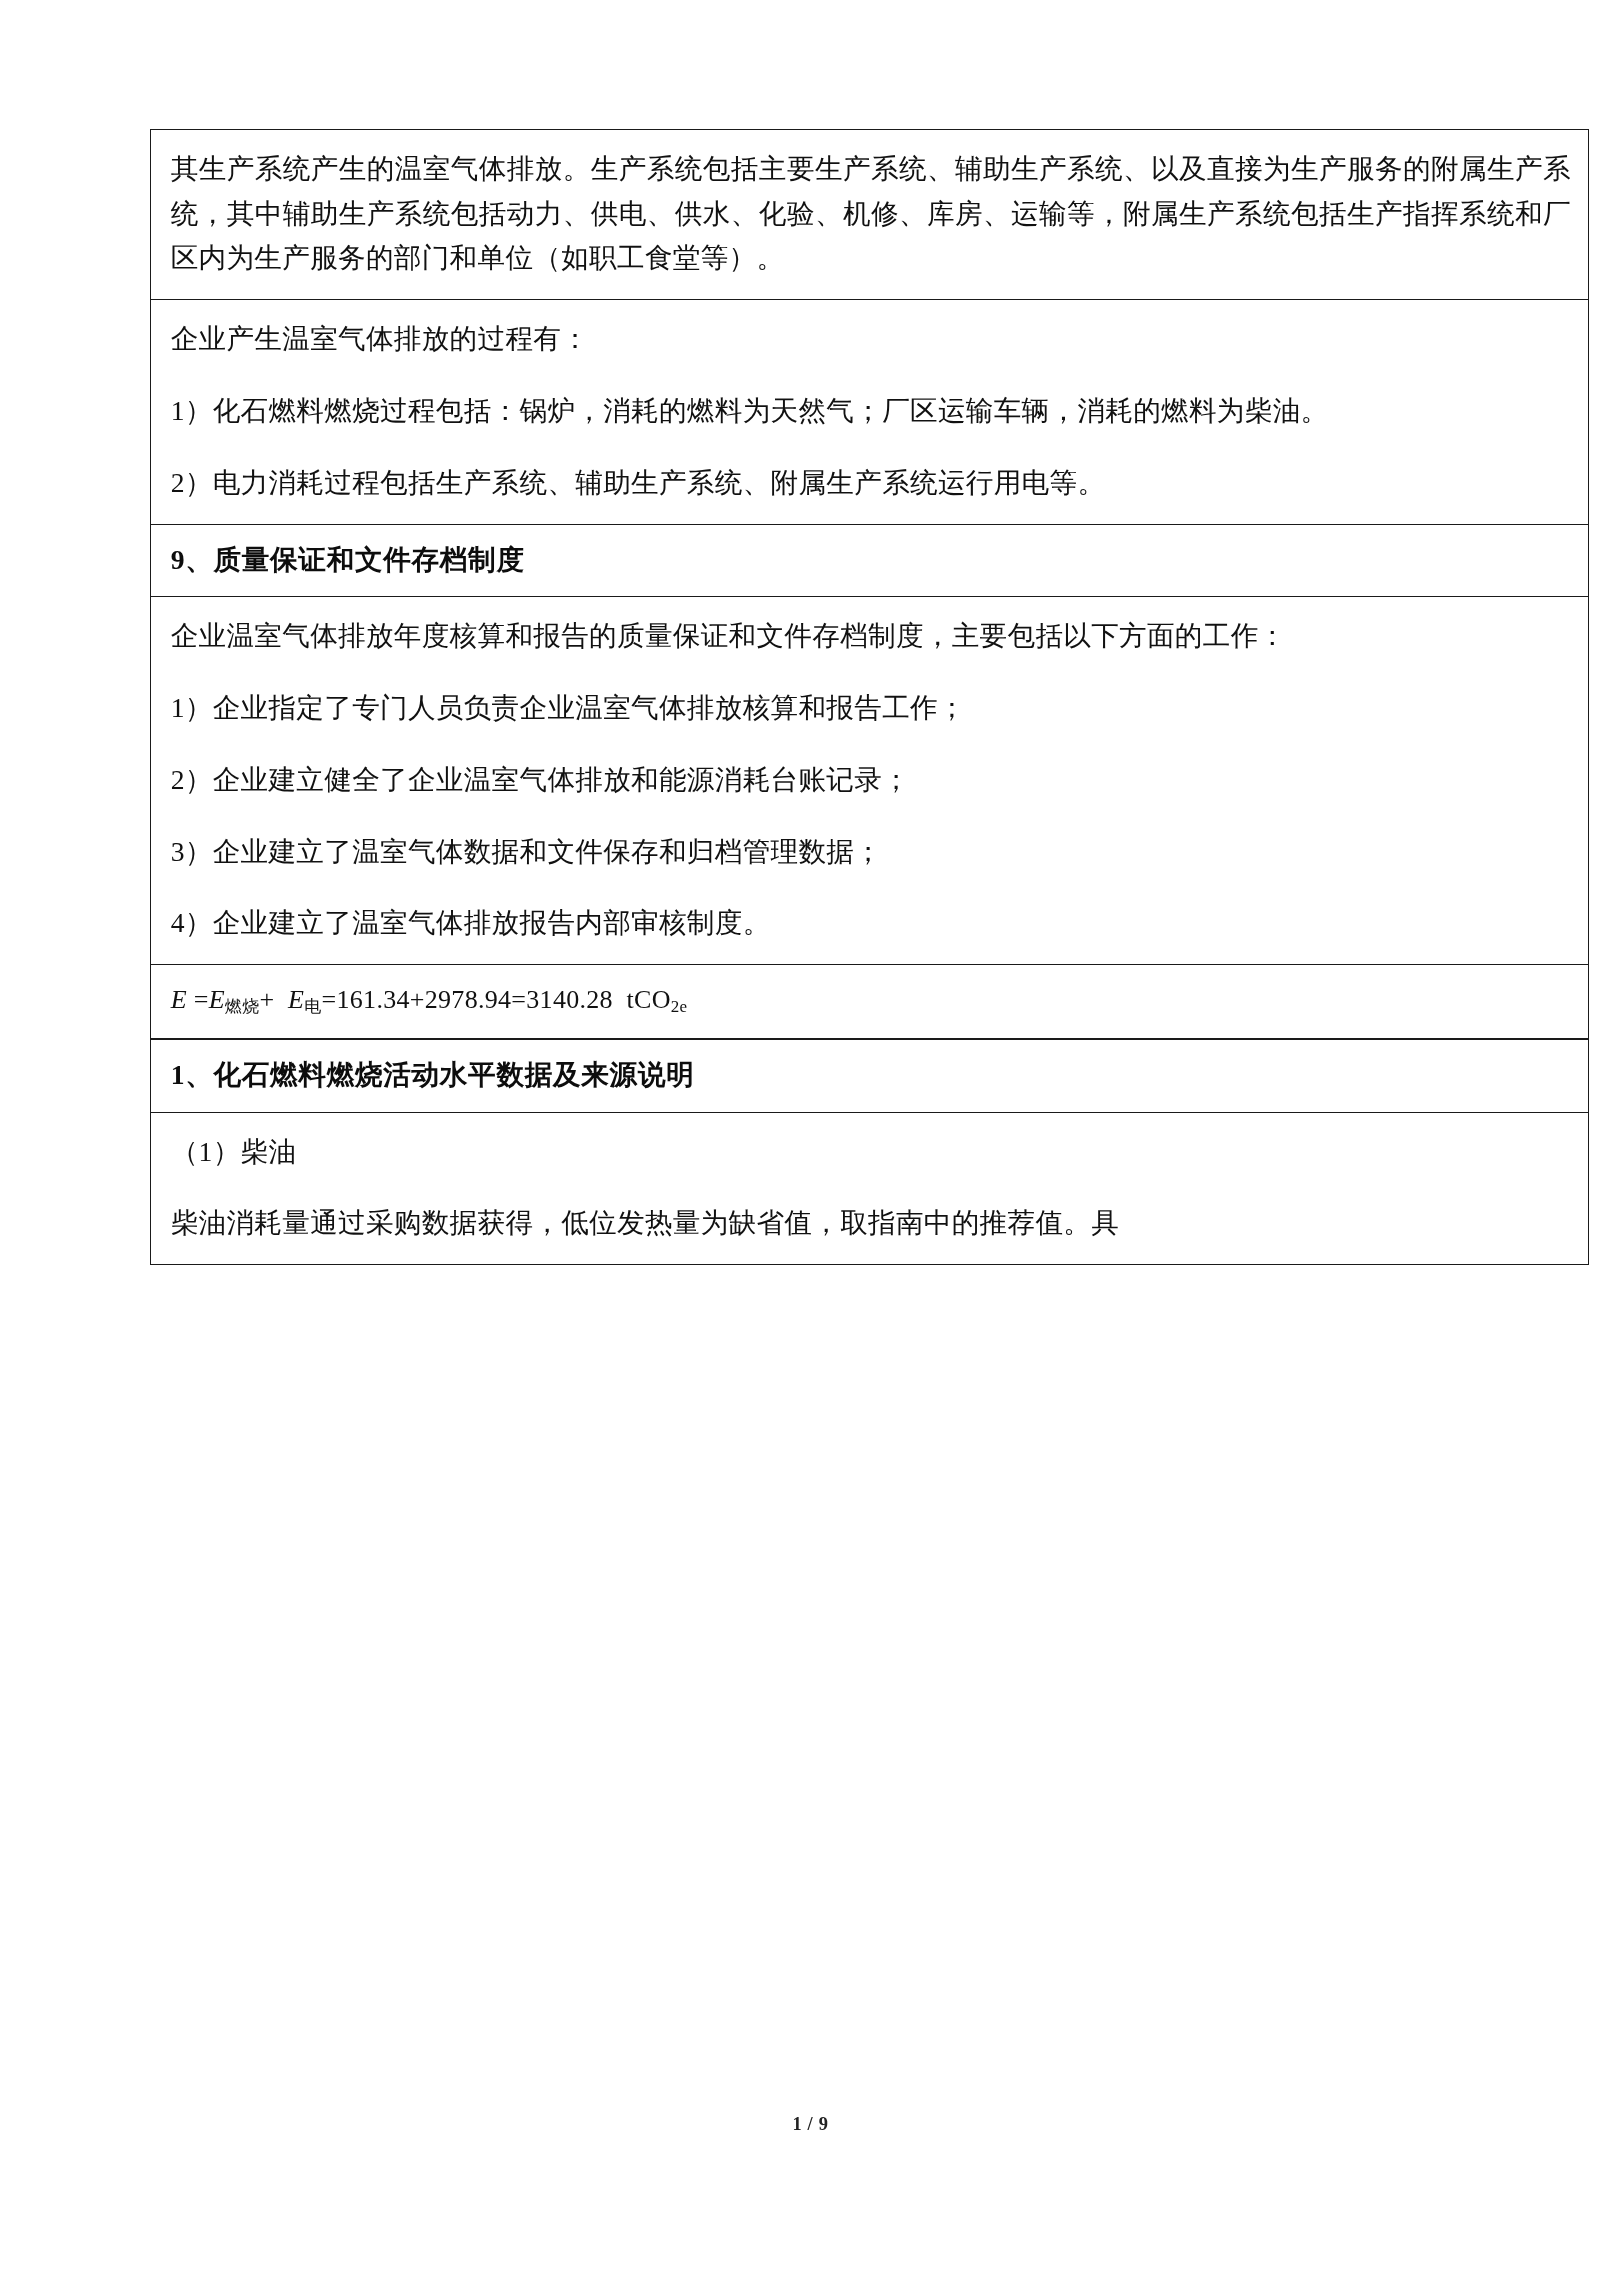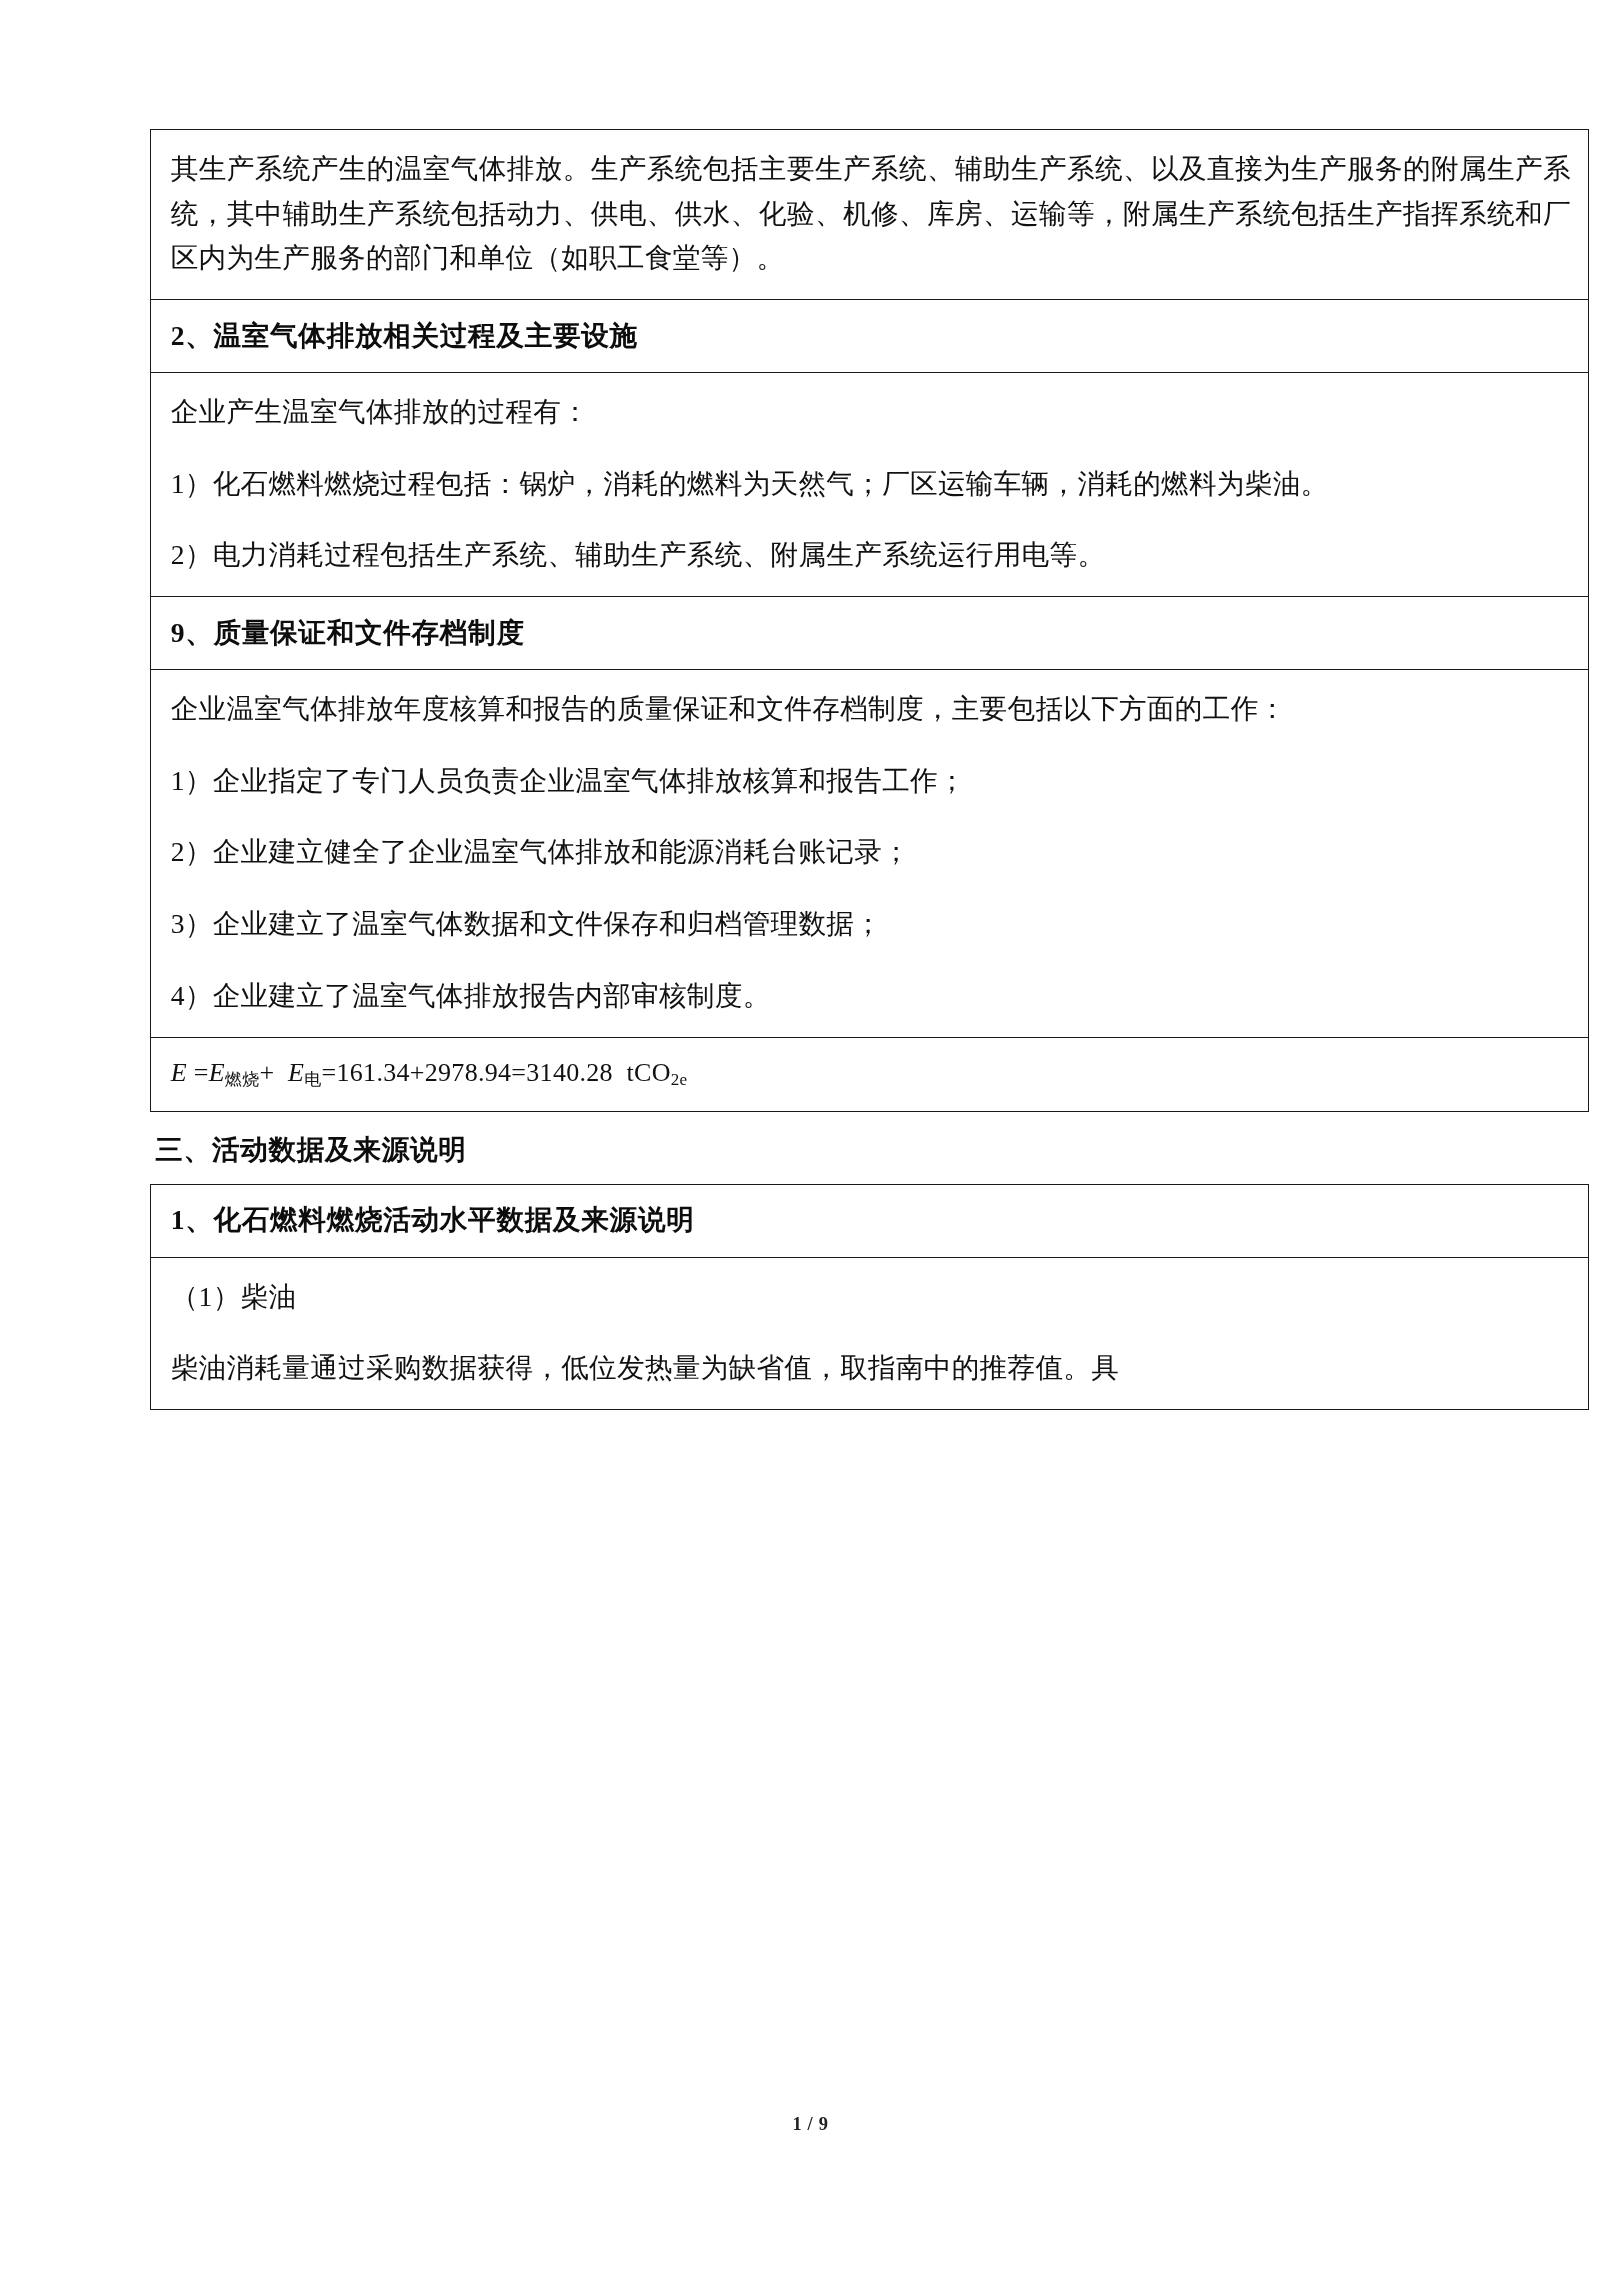--- a/index.html
+++ b/index.html
@@ -116,27 +116,20 @@
     <table class="doc-table">
       <tbody>
         <tr>
           <td>
             <div class="cell-pad">
               <p class="para">其生产系统产生的温室气体排放。生产系统包括主要生产系统、辅助生产系统、以及直接为生产服务的附属生产系统，其中辅助生产系统包括动力、供电、供水、化验、机修、库房、运输等，附属生产系统包括生产指挥系统和厂区内为生产服务的部门和单位（如职工食堂等）。</p>
             </div>
           </td>
         </tr>
 
-        <tr>
-          <td>
-            <div class="cell-head">
-              <p class="heading">2、温室气体排放相关过程及主要设施</p>
-            </div>
-          </td>
-        </tr>
 
         <tr>
           <td>
             <div class="cell-pad">
               <p class="para">企业产生温室气体排放的过程有：</p>
               <p class="para">1）化石燃料燃烧过程包括：锅炉，消耗的燃料为天然气；厂区运输车辆，消耗的燃料为柴油。</p>
               <p class="para">2）电力消耗过程包括生产系统、辅助生产系统、附属生产系统运行用电等。</p>
             </div>
           </td>
         </tr>
@@ -167,21 +160,20 @@
             <div class="formula-cell">
               <p class="formula">
                 <i>E</i><span>&nbsp;</span><span>=</span><i>E</i><sub class="sub-cn">燃烧</sub><span>+</span><span>&nbsp;&nbsp;</span><i>E</i><sub class="sub-cn">电</sub><span>=161.34+2978.94=3140.28</span><span>&nbsp;&nbsp;</span><span>tCO</span><sub>2e</sub>
               </p>
             </div>
           </td>
         </tr>
       </tbody>
     </table>
 
-    <p class="section-title">三、活动数据及来源说明</p>
 
     <table class="doc-table">
       <tbody>
         <tr>
           <td>
             <div class="cell-head">
               <p class="heading">1、化石燃料燃烧活动水平数据及来源说明</p>
             </div>
           </td>
         </tr>

